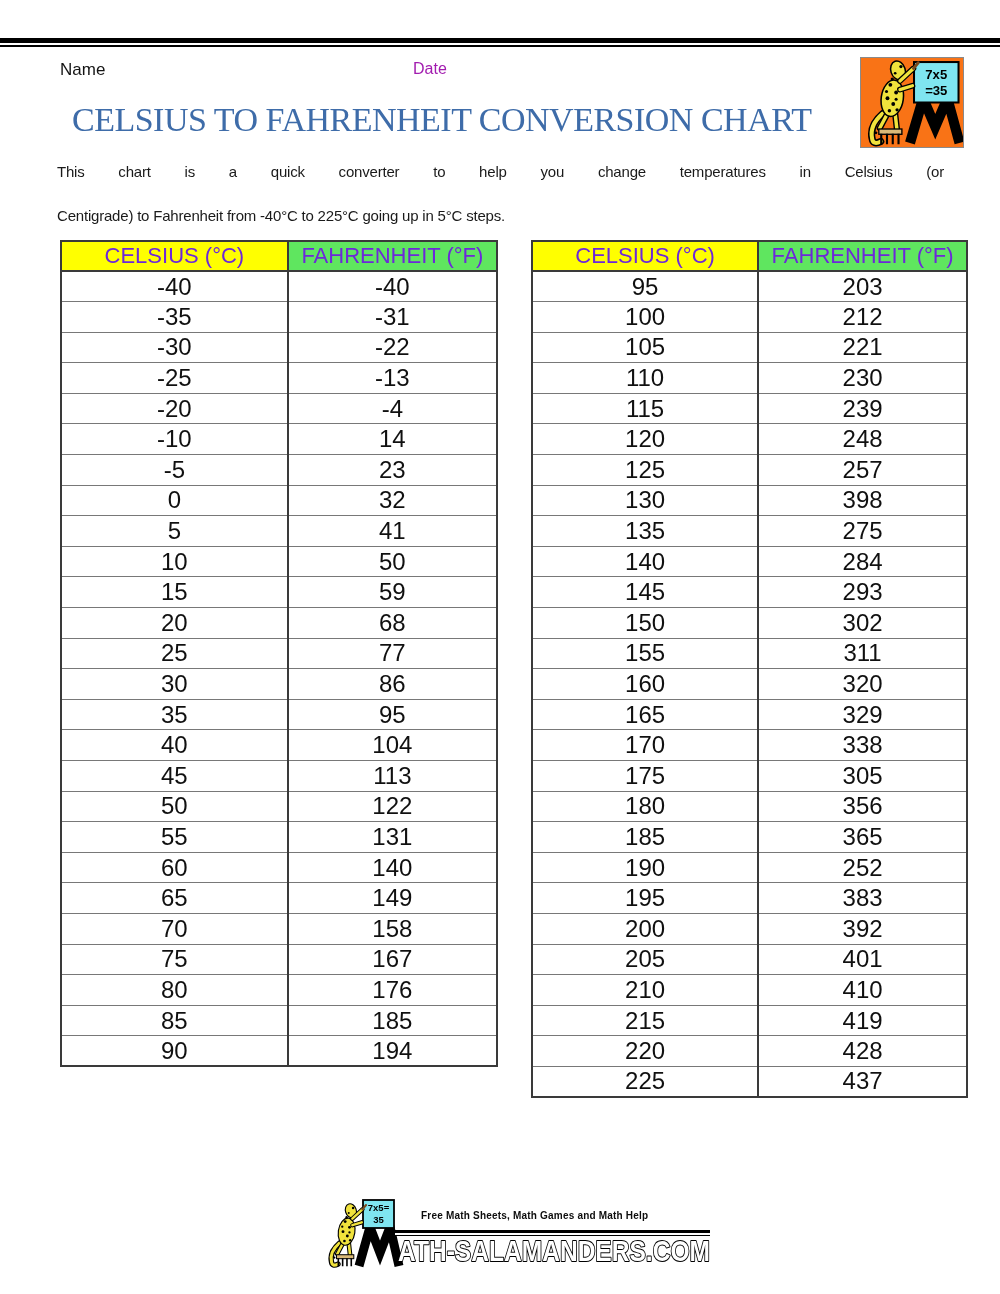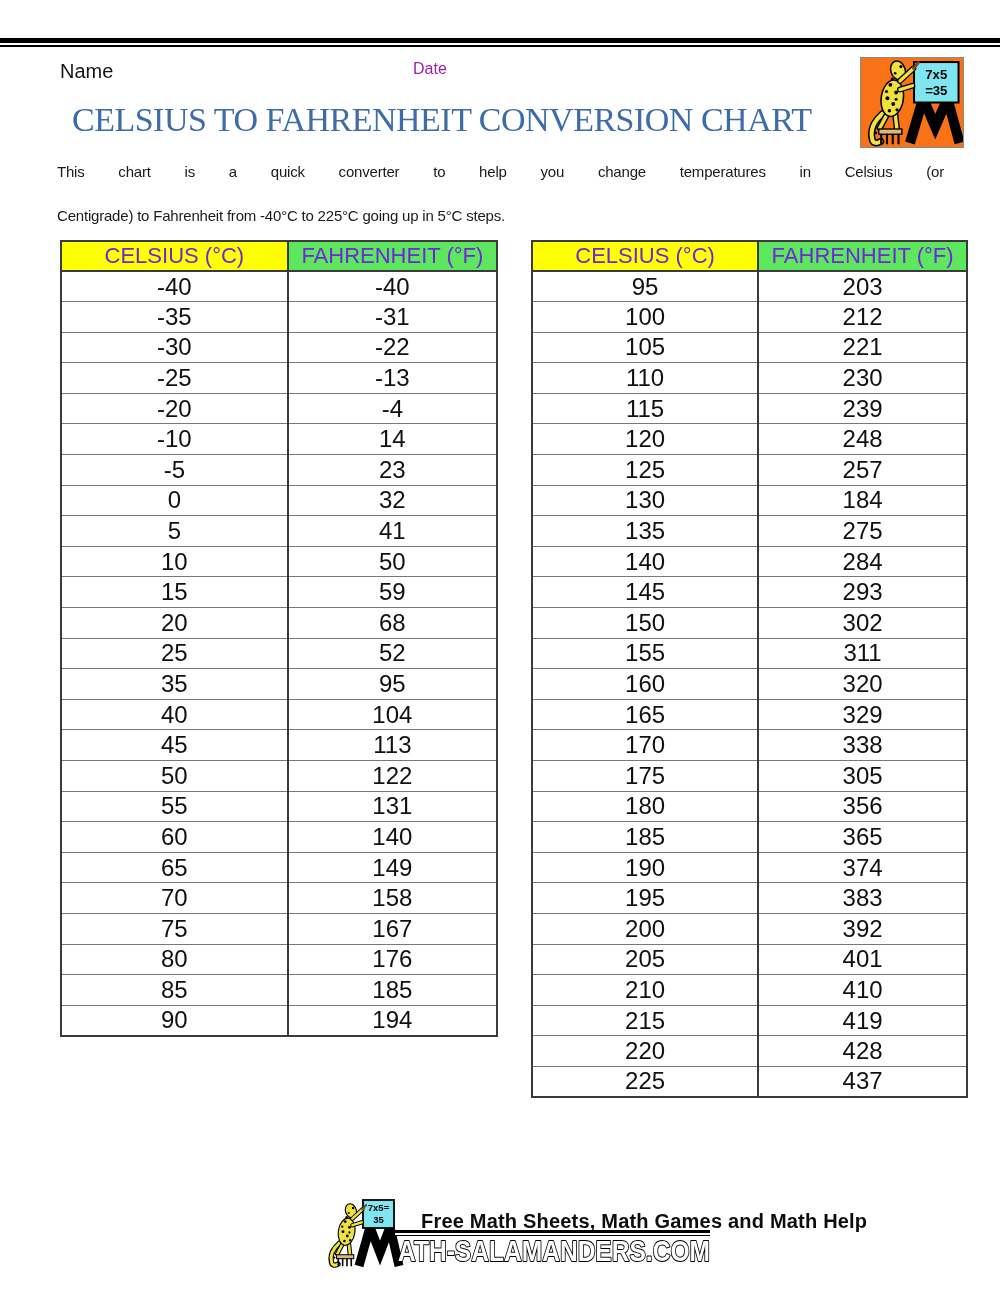--- a/index.html
+++ b/index.html
@@ -15,21 +15,21 @@
 
   .top-bar {
     position: absolute;
     left: 0; top: 38px;
     width: 1000px; height: 9px;
     background: linear-gradient(to bottom, #000 0, #000 5px, #fff 5px, #fff 7px, #000 7px, #000 9px);
   }
 
   .name-label {
     position: absolute; left: 60px; top: 60px;
-    font-size: 20px; font-weight: 500; color: #141414;
+    font-size: 17px; font-weight: 500; color: #141414;
   }
   .date-label {
     position: absolute; left: 413px; top: 60px;
     font-size: 16px; font-weight: 500; color: #a21caf;
   }
 
   .corner-logo {
     position: absolute; left: 860px; top: 57px;
     width: 104px; height: 91px;
     border: 1.5px solid #8a8a8a;
@@ -83,21 +83,21 @@
     background: #fff;
   }
   .conv-table td:first-child { border-right: 2px solid #3a3a3a; }
 
   .footer-svg {
     position: absolute; left: 326px; top: 1198px;
     width: 92px; height: 70px;
   }
   .footer-tagline {
     position: absolute; left: 421px; top: 1210px;
-    font-size: 20px; font-weight: 700; color: #0d0d0d;
+    font-size: 10px; font-weight: 700; color: #0d0d0d;
     letter-spacing: 0.2px;
     white-space: nowrap;
   }
   .footer-rule {
     position: absolute; left: 395px; top: 1230px;
     width: 315px; height: 6px;
     background: linear-gradient(to bottom, #000 0, #000 3px, #fff 3px, #fff 4.5px, #000 4.5px, #000 6px);
   }
   .wordmark-svg {
     position: absolute; left: 398px; top: 1234px;
@@ -223,21 +223,25 @@
         <tr>
           <td>15</td>
           <td>59</td>
         </tr>
         <tr>
           <td>20</td>
           <td>68</td>
         </tr>
         <tr>
           <td>25</td>
-          <td>52</td>
+          <td>77</td>
+        </tr>
+        <tr>
+          <td>30</td>
+          <td>86</td>
         </tr>
         <tr>
           <td>35</td>
           <td>95</td>
         </tr>
         <tr>
           <td>40</td>
           <td>104</td>
         </tr>
         <tr>
@@ -314,21 +318,21 @@
         <tr>
           <td>120</td>
           <td>248</td>
         </tr>
         <tr>
           <td>125</td>
           <td>257</td>
         </tr>
         <tr>
           <td>130</td>
-          <td>184</td>
+          <td>398</td>
         </tr>
         <tr>
           <td>135</td>
           <td>275</td>
         </tr>
         <tr>
           <td>140</td>
           <td>284</td>
         </tr>
         <tr>
@@ -362,21 +366,21 @@
         <tr>
           <td>180</td>
           <td>356</td>
         </tr>
         <tr>
           <td>185</td>
           <td>365</td>
         </tr>
         <tr>
           <td>190</td>
-          <td>374</td>
+          <td>252</td>
         </tr>
         <tr>
           <td>195</td>
           <td>383</td>
         </tr>
         <tr>
           <td>200</td>
           <td>392</td>
         </tr>
         <tr>

